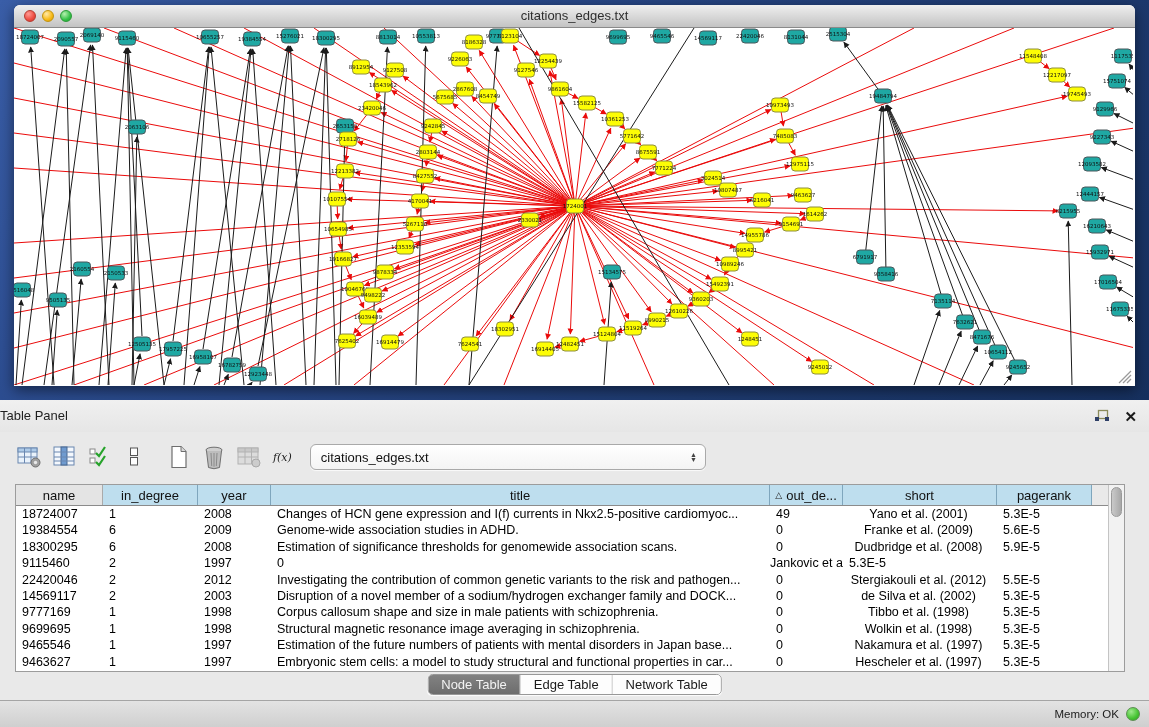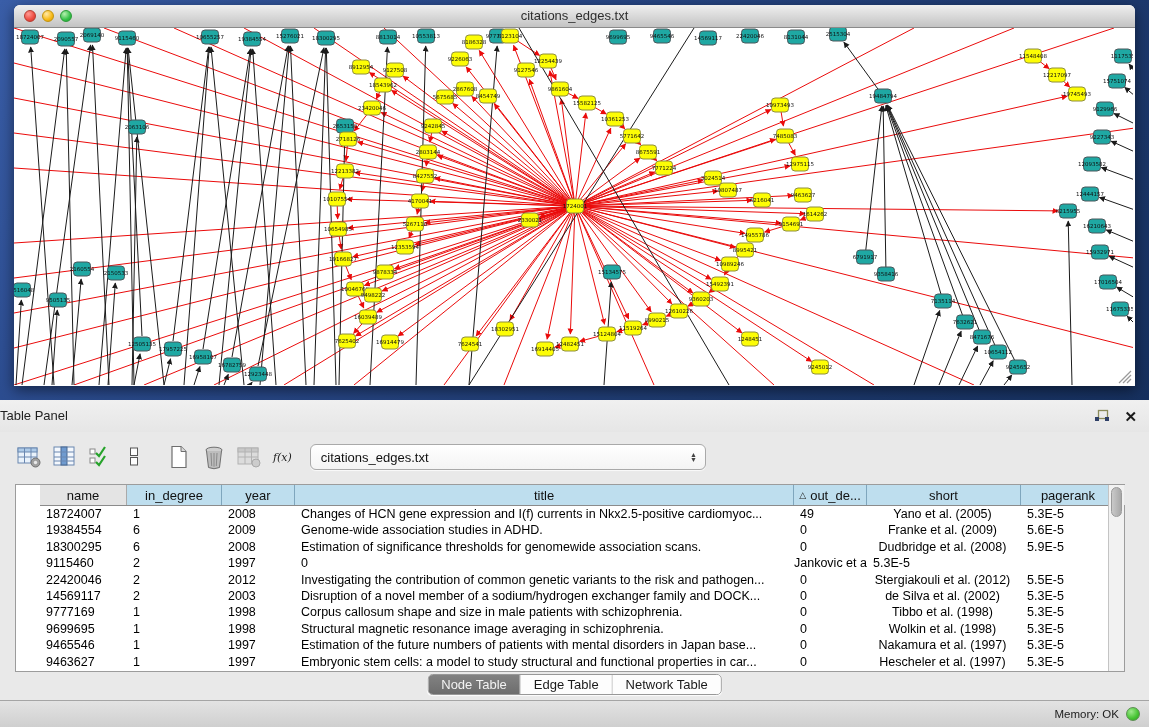--- a/index.html
+++ b/index.html
@@ -34,21 +34,21 @@
   .ico { width:26px; height:26px; margin-right:9px; display:flex; align-items:center; justify-content:center; }
   .ico svg { display:block; }
   .fx { font-family:"DejaVu Serif",serif; font-style:italic; font-size:11px; color:#1c1c1c; margin:0 6px 0 2px; }
   .combo { margin-left:12px; width:396px; height:26px; background:linear-gradient(#ffffff,#f4f4f4);
            border:1px solid #a9a9a9; border-radius:6px; display:flex; align-items:center;
            padding:0 8px 0 10px; font-size:13px; color:#111; box-shadow:0 1px 1px rgba(255,255,255,.8); }
   .combo .arrows { margin-left:auto; display:flex; flex-direction:column; align-items:center; line-height:5px; }
   .combo .arrows span { font-size:7px; color:#444; }
 
   .table-wrap { position:absolute; top:84px; left:15px; width:1110px; height:188px;
-                background:#fff; border:1px solid #9c9c9c;padding-left:24px; }
+                background:#fff; border:1px solid #9c9c9c; }
   .thead { display:grid; grid-template-columns:87px 95px 73px 499px 73px 154px 95px 16px; height:21px;
            border-bottom:1px solid #8b8b8b; }
   .th { background:#bedeee; border-right:1px solid #7fa6bd; font-size:13px; color:#111;
         display:flex; align-items:center; justify-content:center; overflow:hidden; white-space:nowrap; }
   .th.gray { background:#e4e4e4; border-right:1px solid #aaa; }
   .th.filler { background:#e9e9e9; border-right:none; }
   .sort-tri { font-size:9px; margin-right:4px; color:#222; }
   .tbody { position:relative; }
   .trow { display:grid; grid-template-columns:87px 95px 73px 499px 73px 154px 95px 16px; height:16.4px;
           font-size:12.5px; color:#000; background:#fff; }
@@ -860,21 +860,21 @@
         </div>
       <div class="th filler"></div>
     </div>
     <div class="tbody" id="tbody">
         <div class="trow">
           <div>18724007</div>
           <div>1</div>
           <div>2008</div>
           <div>Changes of HCN gene expression and I(f) currents in Nkx2.5-positive cardiomyoc...</div>
           <div>49</div>
-          <div class="c-short">Yano et al. (2005)</div>
+          <div class="c-short">Yano et al. (2001)</div>
           <div>5.3E-5</div>
           <div></div>
         </div>
         <div class="trow">
           <div>19384554</div>
           <div>6</div>
           <div>2009</div>
           <div>Genome-wide association studies in ADHD.</div>
           <div>0</div>
           <div class="c-short">Franke et al. (2009)</div>

